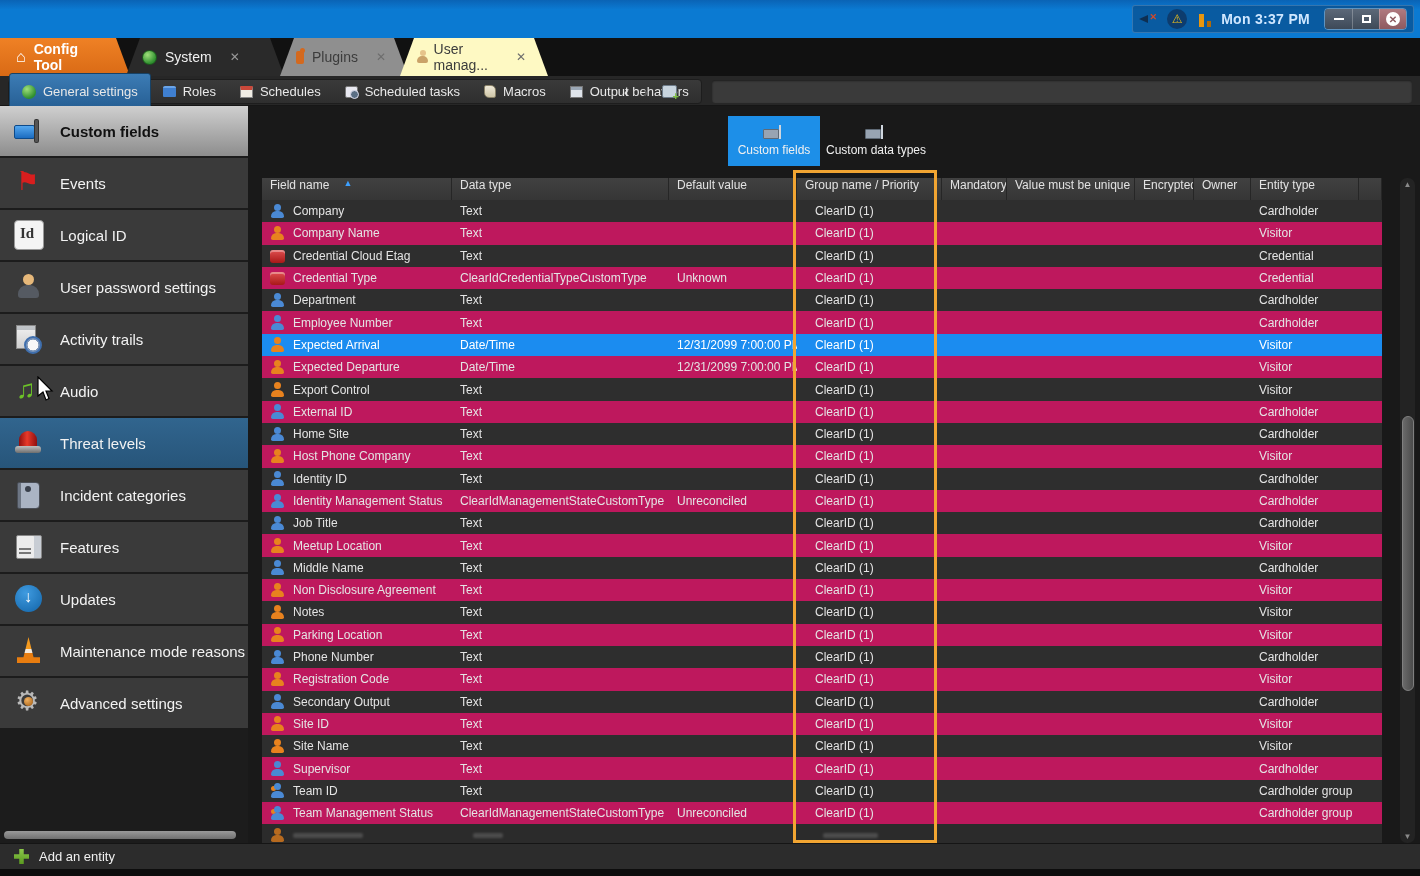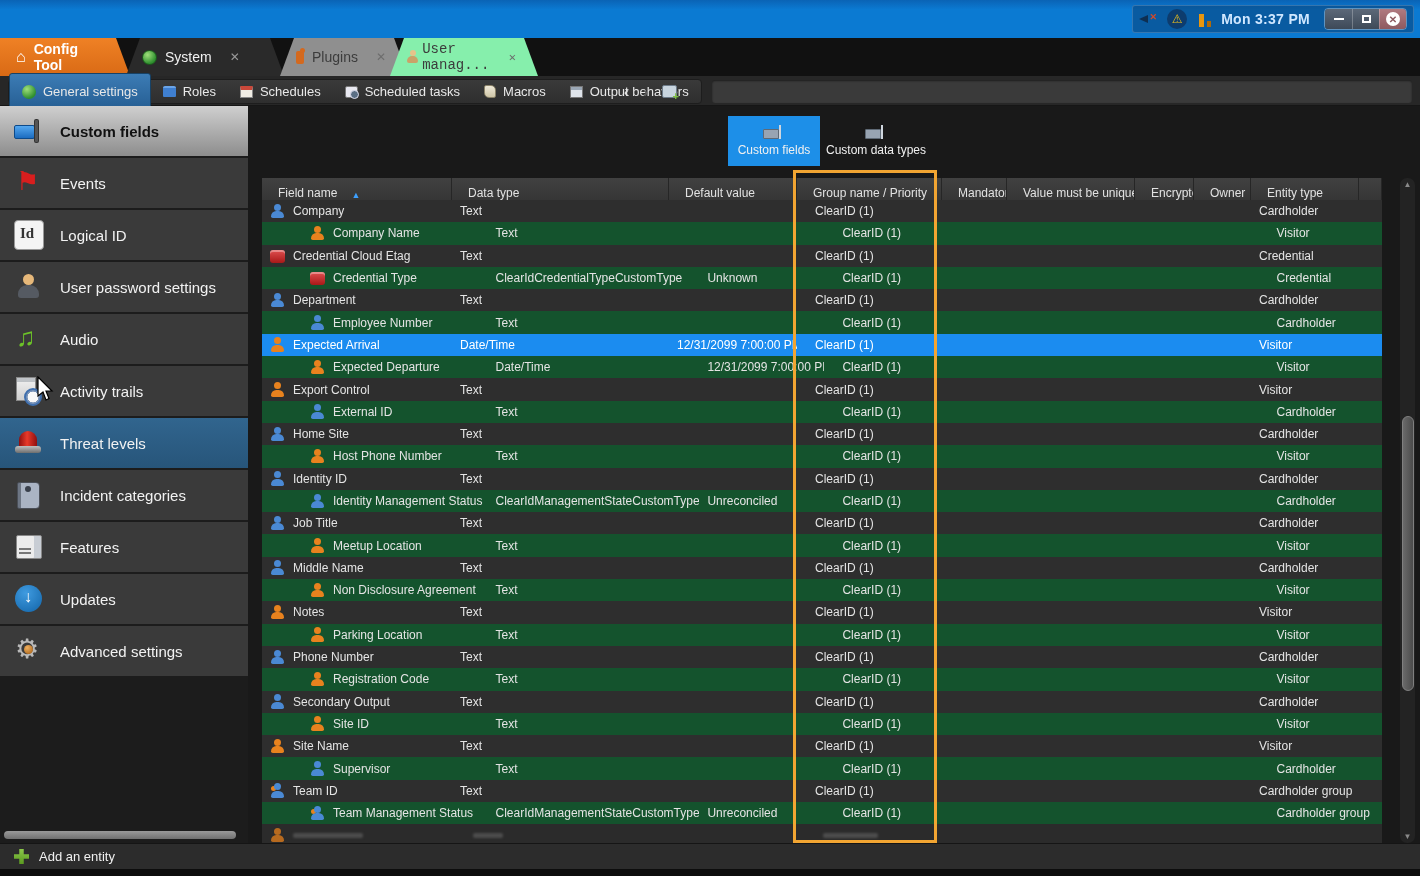--- a/index.html
+++ b/index.html
@@ -33,22 +33,22 @@
   .tabstrip { position:absolute; left:0; top:38px; width:1420px; height:38px; background:#111; }
   .wtab { position:absolute; top:0; height:38px; display:flex; align-items:center; gap:8px; padding:0 22px 0 16px; font-size:14px; }
   .wtab .xbtn { font-size:12px; color:#999; margin-left:10px; }
   .tab-config { left:0; width:130px; background:linear-gradient(180deg,#ef8125,#d96a15); color:#fff; font-weight:bold;
     clip-path:polygon(0 0,calc(100% - 14px) 0,100% 100%,0 100%); }
   .tab-system { left:126px; width:158px; background:#2a2a2a; color:#f0f0f0;
     clip-path:polygon(14px 0,calc(100% - 14px) 0,100% 100%,0 100%); }
   .tab-plugins { left:280px; width:128px; background:#8f8f8f; color:#3c3c3c;
     clip-path:polygon(14px 0,calc(100% - 14px) 0,100% 100%,0 100%); }
   .tab-plugins .xbtn { color:#6d6d6d; }
-  .tab-user { left:390px; width:148px; background:#86efac; color:#3c3c3c;
-    clip-path:polygon(14px 0,calc(100% - 14px) 0,100% 100%,0 100%);font-family:Liberation Mono, monospace; }
+  .tab-user { left:400px; width:148px; background:#fef9c3; color:#3c3c3c;
+    clip-path:polygon(14px 0,calc(100% - 14px) 0,100% 100%,0 100%); }
   .tab-user .xbtn { color:#6d6d6d; }
   .ti-home { color:#fff; font-size:16px; line-height:1; }
   .ti-sphere { width:15px; height:15px; border-radius:50%; background:radial-gradient(circle at 35% 30%,#9fe07a,#2f8f2f 70%); border:1px solid #1c5c1c; }
   .ti-puzzle { width:13px; height:13px; background:#d4691e; border-radius:2px; position:relative; }
   .ti-puzzle::after { content:""; position:absolute; left:4px; top:-3px; width:5px; height:5px; border-radius:50%; background:#d4691e; }
   .ti-person { position:relative; width:13px; height:14px; }
   .ti-person::before { content:""; position:absolute; left:3.5px; top:0; width:6px; height:6px; border-radius:50%; background:#e6c38a; }
   .ti-person::after { content:""; position:absolute; left:1px; top:6px; width:11px; height:7px; border-radius:5px 5px 2px 2px; background:#caa268; }
 
   
@@ -110,24 +110,24 @@
   .vtab { width:92px; height:50px; display:flex; flex-direction:column; align-items:center; justify-content:center; gap:4px; color:#f0f0f0; font-size:12px; }
   .vtab.active { background:#1d8fe8; }
   .vtab.wide { width:112px; }
   .vt-icon { position:relative; width:22px; height:14px; }
   .vt-icon::before { content:""; position:absolute; left:0; top:4px; width:14px; height:8px; background:#98a4b2; border:1px solid #5f6a76; border-radius:1px; }
   .vt-icon::after { content:""; position:absolute; left:16px; top:0; width:2px; height:14px; background:#cfd6de; box-shadow:-3px 0 0 -1px transparent; }
 
   
   .table { position:absolute; left:14px; top:72px; width:1120px; height:665px; overflow:hidden; background:#242424; }
   .thead { display:flex; height:22px; background:linear-gradient(180deg,#414141,#363636); }
-  .th { display:flex; align-items:flex-end; padding-left:16px; font-size:12px; color:#e2e2e2; border-right:1px solid #262626; overflow:hidden; white-space:nowrap; }
+  .th { display:flex; align-items:flex-start; padding-left:8px; font-size:12px; color:#e2e2e2; border-right:1px solid #262626; overflow:hidden; white-space:nowrap; }
   .sort-arrow { color:#3da0ff; font-size:9px; margin-left:6px; }
   .row { display:flex; height:22.3px; background:#2e2e2e; }
-  .row.alt { background:#14532d;padding-left:40px; }
+  .row.alt { background:#be185d; }
   .row.selected { background:#1b8cf0; }
   .row.selected .td { color:#fff; }
   .td { display:flex; align-items:center; padding-left:8px; font-size:12px; color:#e4e4e4; overflow:hidden; white-space:nowrap; }
   .td.group { padding-left:18px; }
   .c0 { width:190px; gap:8px; } .c1 { width:217px; } .c2 { width:128px; } .c3 { width:145px; }
   .c4 { width:65px; } .c5 { width:128px; } .c6 { width:59px; } .c7 { width:57px; }
   .c8 { width:108px; } .c9 { flex:1; }
   .pi { position:relative; width:15px; height:15px; flex:0 0 15px; }
   .pi::before { content:""; position:absolute; left:4px; top:0; width:7px; height:7px; border-radius:50%; background:var(--pc,#4a89d4); }
   .pi::after { content:""; position:absolute; left:1px; top:7.5px; width:13px; height:7px; border-radius:6px 6px 2px 2px; background:var(--pc,#4a89d4); }
@@ -250,42 +250,46 @@
   </div>
         <div class="sb-item">
     <span class="sb-icon ic-logicalid"></span>
     <span class="sb-label">Logical ID</span>
   </div>
         <div class="sb-item">
     <span class="sb-icon ic-person-generic"></span>
     <span class="sb-label">User password settings</span>
   </div>
         <div class="sb-item">
+    <span class="sb-icon ic-activity"></span>
+    <span class="sb-label">Activity trails</span>
+  </div>
+        <div class="sb-item">
     <span class="sb-icon ic-audio"></span>
     <span class="sb-label">Audio</span>
-  </div>
-        <div class="sb-item">
-    <span class="sb-icon ic-activity"></span>
-    <span class="sb-label">Activity trails</span>
   </div>
         <div class="sb-item highlighted">
     <span class="sb-icon ic-threat"></span>
     <span class="sb-label">Threat levels</span>
   </div>
         <div class="sb-item">
     <span class="sb-icon ic-incident"></span>
     <span class="sb-label">Incident categories</span>
   </div>
         <div class="sb-item">
     <span class="sb-icon ic-features"></span>
     <span class="sb-label">Features</span>
   </div>
         <div class="sb-item">
     <span class="sb-icon ic-updates"></span>
     <span class="sb-label">Updates</span>
+  </div>
+        <div class="sb-item">
+    <span class="sb-icon ic-maintenance"></span>
+    <span class="sb-label">Maintenance mode reasons</span>
   </div>
         <div class="sb-item">
     <span class="sb-icon ic-gear"></span>
     <span class="sb-label">Advanced settings</span>
   </div>
       </div>
     <div class="sb-hscroll"></div>
   </div>
 
   <div class="content">
@@ -494,21 +498,21 @@
     <div class="td c4"></div>
     <div class="td c5"></div>
     <div class="td c6"></div>
     <div class="td c7"></div>
     <div class="td c8">Cardholder</div>
     <div class="td c9"></div>
   </div>
           <div class="row alt">
     <div class="td c0">
               <span class="pi visitor"></span>
-              <span class="cell-name">Host Phone Number</span>
+              <span class="cell-name">Host Phone Company</span>
             </div>
     <div class="td c1">Text</div>
     <div class="td c2"></div>
     <div class="td c3 group">ClearID (1)</div>
     <div class="td c4"></div>
     <div class="td c5"></div>
     <div class="td c6"></div>
     <div class="td c7"></div>
     <div class="td c8">Visitor</div>
     <div class="td c9"></div>

